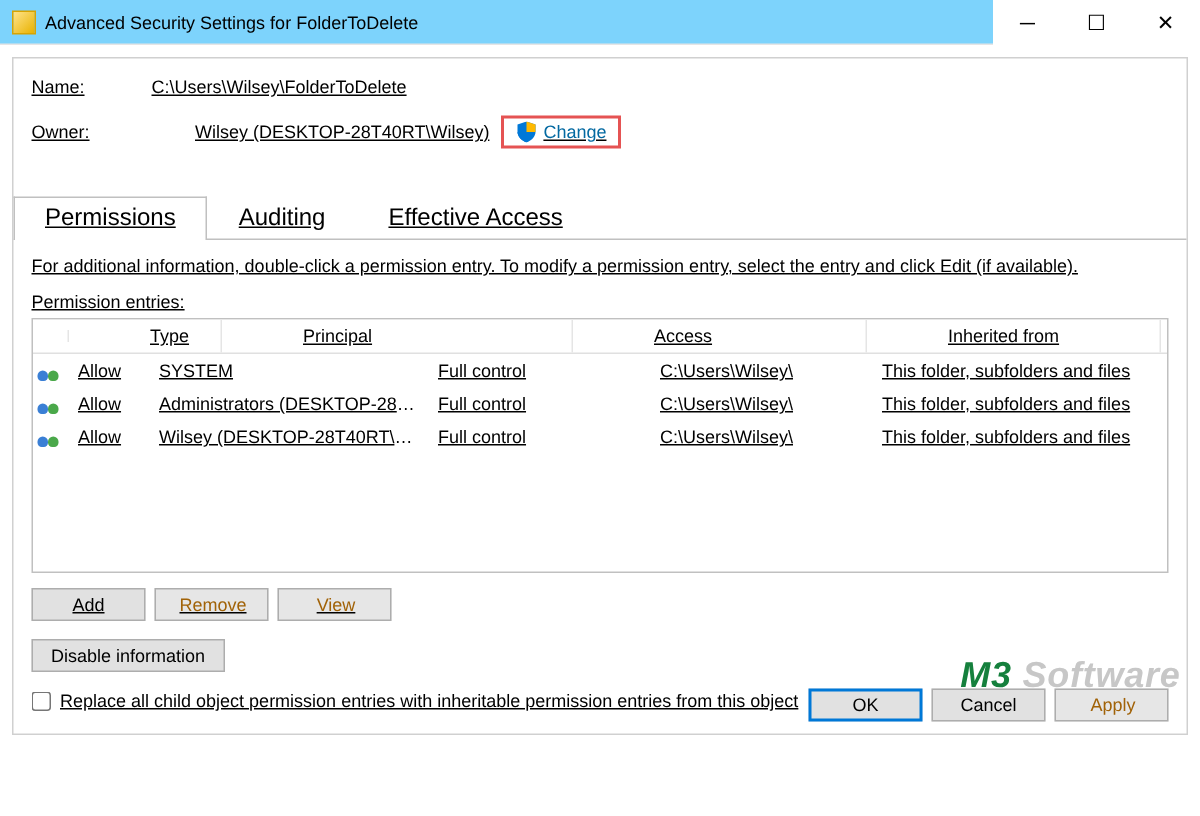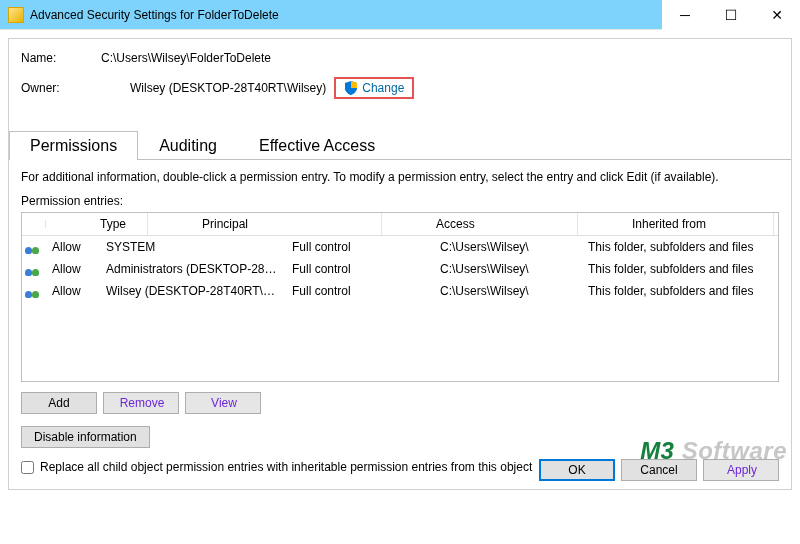--- a/index.html
+++ b/index.html
@@ -37,20 +37,21 @@
     font-size: 14px;
     background:#fff;
   }
   
   .panel {
     margin: 8px;
     border:1px solid #d0d0d0;
     padding: 12px 12px 8px 12px;
     height: 452px;
     position: relative;
+    text-decoration: underline;
   }
   .row { display:flex; align-items:center; margin-bottom:12px; }
   .label { width: 80px; }
   .owner-line { display:flex; align-items:center; gap:8px;margin-left:29px; }
   .change-box {
     border:2px solid #e55353;
     padding:2px 8px;
     display:flex; align-items:center; gap:4px;
   }
   .shield {
@@ -138,21 +139,21 @@
   .btnrow { margin-top:10px; display:flex; gap:6px; }
   .btn {
     min-width:76px;
     padding:3px 12px;
     border:1px solid #adadad;
     background:#e1e1e1;
     font-family:inherit;
     font-size:12px;
     cursor:pointer;
   }
-  .btn:disabled { color:#6d28d9; background:#e6e6e6; cursor:default;padding-left:14px; }
+  .btn:disabled { color:#a16207; background:#e6e6e6; cursor:default;padding-left:14px; }
   .btn.default { border:2px solid #0078d7; padding:2px 11px; }
   .disable-row { margin-top:12px; }
   .check-row { margin-top:12px; display:flex; align-items:center; gap:6px; }
   .check-row input { margin:0; }
   
   .footer {
     position:absolute;
     right:12px; bottom:8px;
     display:flex; gap:6px;
   }

